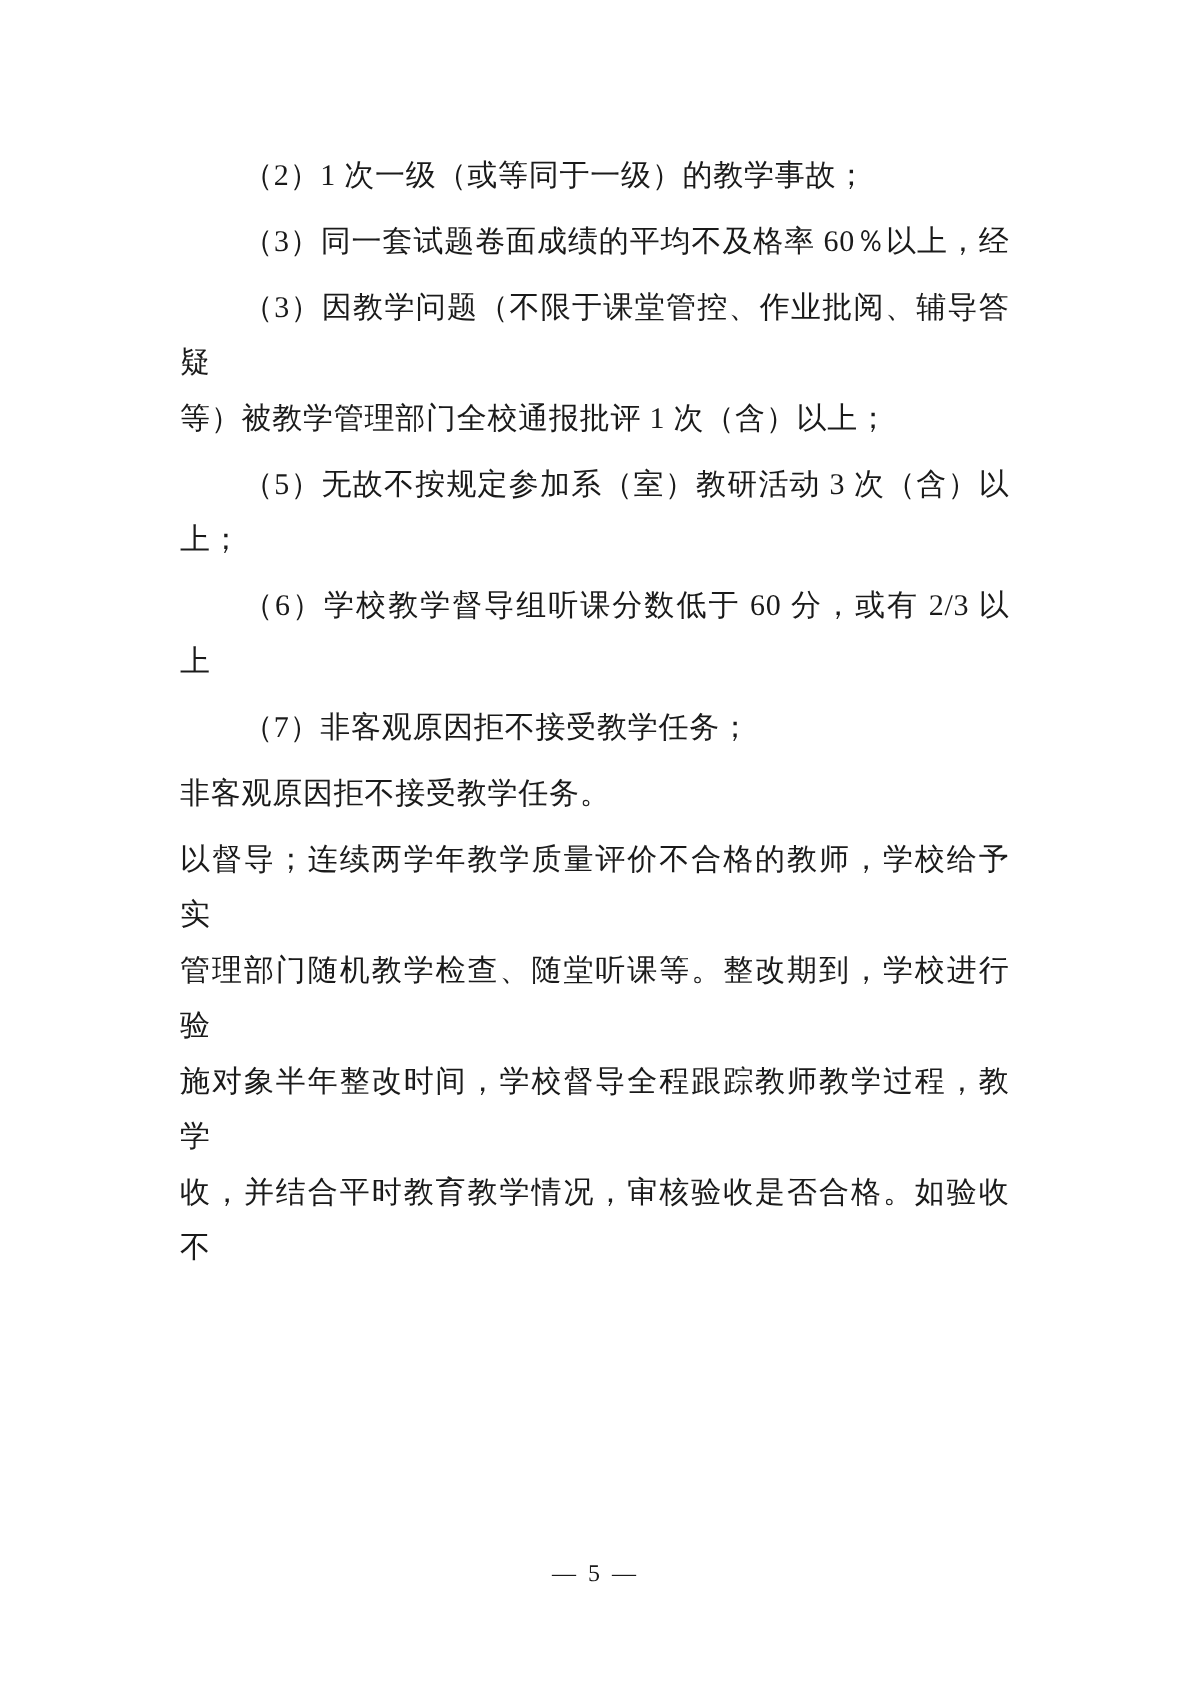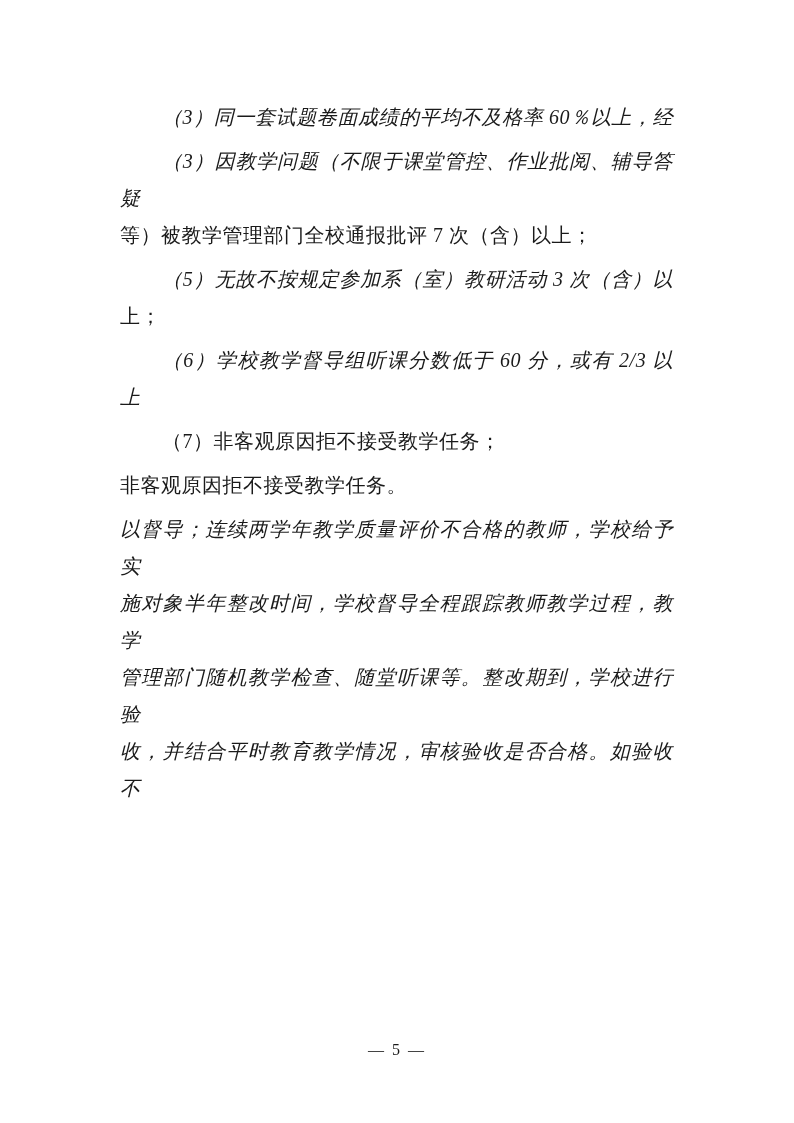--- a/index.html
+++ b/index.html
@@ -27,21 +27,20 @@
   .para {
     margin: 0 0 7px 0;
   }
   .tline {
     min-height: 37px;
   }
   
   .j {
     text-align: justify;
     text-align-last: justify;
-    font-style: italic;
   }
   
   .fl {
     text-indent: 42px;
   }
   .page-footer {
     position: absolute;
     top: 1040px;
     left: 0;
     width: 794px;
@@ -50,28 +49,31 @@
     font-size: 16px;
     line-height: 20px;
     letter-spacing: 2px;
   }
 </style>
 </head>
 <body>
 
 <div class="doc-content">
 
+  <div class="para">
+    <div class="tline fl">（2）1 次一级（或等同于一级）的教学事故；</div>
+  </div>
 
   <div class="para">
     <div class="tline fl j">（3）同一套试题卷面成绩的平均不及格率 60％以上，经</div>
   </div>
 
   <div class="para">
     <div class="tline fl j">（3）因教学问题（不限于课堂管控、作业批阅、辅导答疑</div>
-    <div class="tline">等）被教学管理部门全校通报批评 7 次（含）以上；</div>
+    <div class="tline">等）被教学管理部门全校通报批评 1 次（含）以上；</div>
   </div>
 
   <div class="para">
     <div class="tline fl j">（5）无故不按规定参加系（室）教研活动 3 次（含）以</div>
     <div class="tline">上；</div>
   </div>
 
   <div class="para">
     <div class="tline fl j">（6）学校教学督导组听课分数低于 60 分，或有 2/3 以上</div>
   </div>
@@ -80,22 +82,22 @@
     <div class="tline fl">（7）非客观原因拒不接受教学任务；</div>
   </div>
 
   <div class="para">
     <div class="tline">非客观原因拒不接受教学任务。</div>
   </div>
 
 
   <div class="para">
     <div class="tline j">以督导；连续两学年教学质量评价不合格的教师，学校给予实</div>
+    <div class="tline j">管理部门随机教学检查、随堂听课等。整改期到，学校进行验</div>
     <div class="tline j">施对象半年整改时间，学校督导全程跟踪教师教学过程，教学</div>
-    <div class="tline j">管理部门随机教学检查、随堂听课等。整改期到，学校进行验</div>
     <div class="tline j">收，并结合平时教育教学情况，审核验收是否合格。如验收不</div>
 
   </div>
 
 </div>
 
 <div class="page-footer">
   <span>— 5 —</span>
 </div>
 

